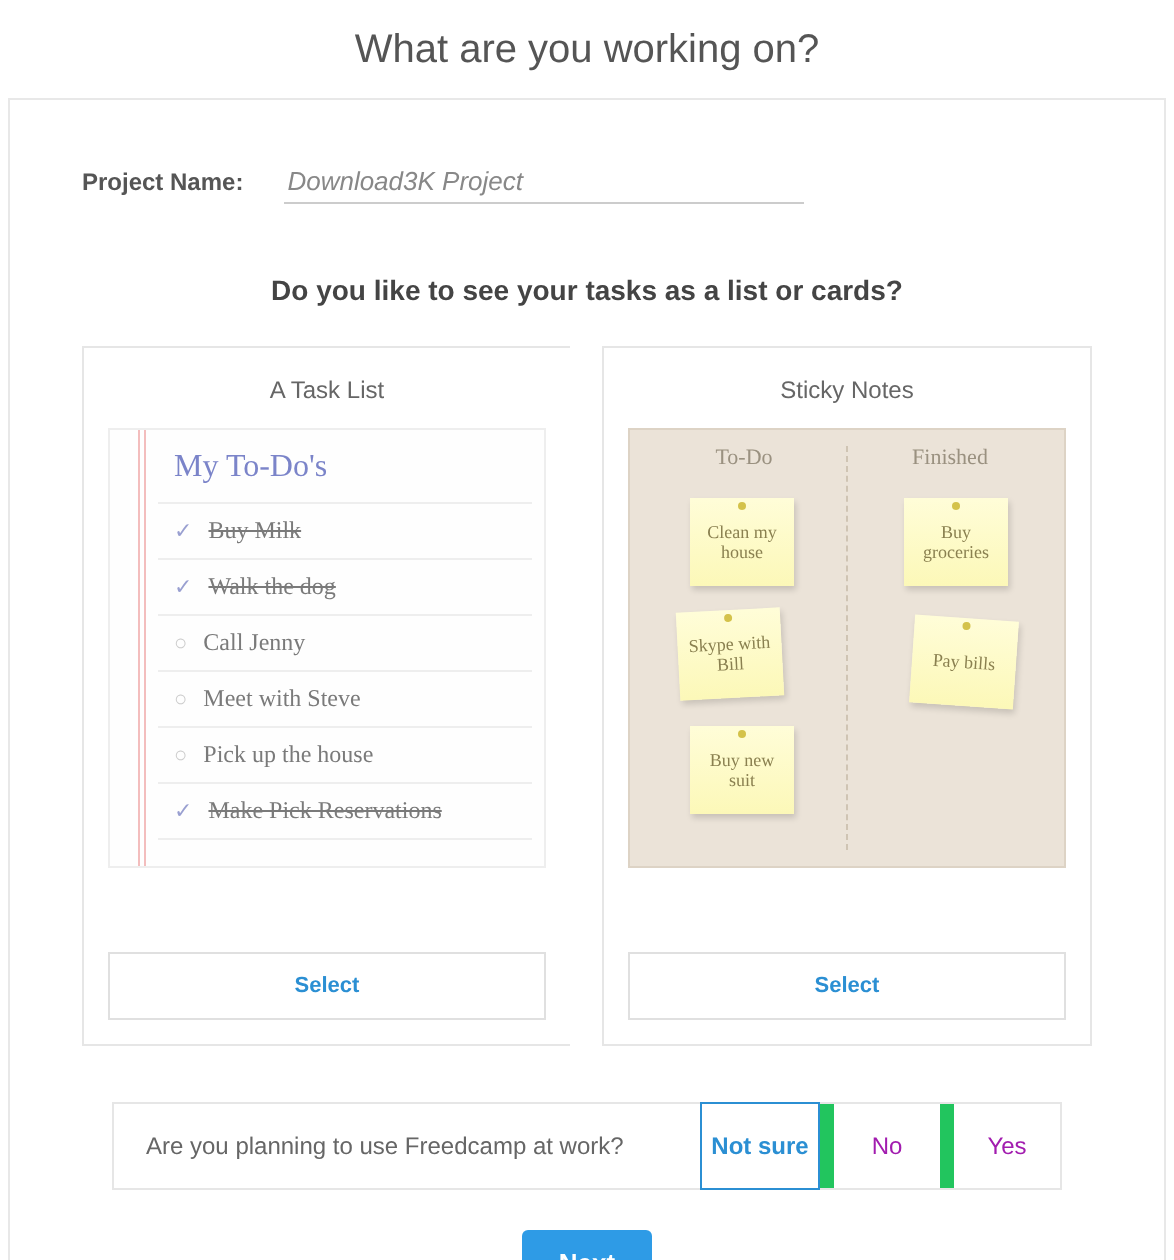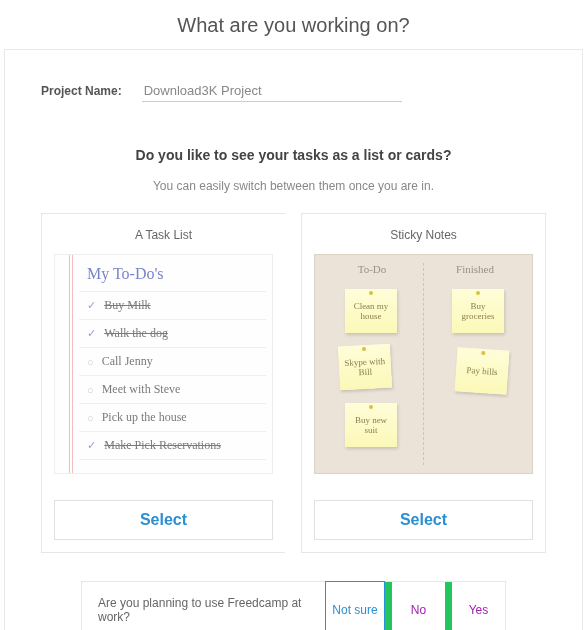--- a/index.html
+++ b/index.html
@@ -19,35 +19,36 @@
     }
     .main-panel {
       border: 1px solid #e8e8e8;
       margin: 0 4px 10px;
       padding: 30px 36px 20px;
     }
     .proj-row {
       display: flex;
       align-items: baseline;
       gap: 20px;
-      margin-bottom: 45px;
+      margin-bottom: 35px;
     }
     .proj-label {
       font-size: 12px;
       font-weight: 700;
       color: #555;
     }
     .proj-input {
       border: none;
       border-bottom: 1px solid #ccc;
       background: transparent;
       font-size: 13px;
       color: #888;
       padding: 3px 2px;
       width: 260px;
+      font-style: italic;
     }
     .question {
       text-align: center;
       margin-bottom: 20px;
     }
     .question h2 {
       font-size: 14px;
       font-weight: 700;
       color: #444;
       margin-bottom: 16px;
@@ -166,28 +167,29 @@
       background: #d4c24a;
       border-radius: 50%;
       transform: translateX(-50%);
     }
     .select-btn {
       width: 100%;
       border: 1px solid #e0e0e0;
       background: #fff;
       color: #2b8fd3;
       font-weight: 700;
-      font-size: 16px;
+      font-size: 11px;
       padding: 10px;
       cursor: pointer;
+      margin-top: 16px;
     }
     .work-row {
       display: flex;
       border: 1px solid #e6e6e6;
-      margin: 0 40px 20px;
+      margin: 0 15px 20px;
     }
     .work-q {
       flex: 1;
       padding: 14px 16px;
       font-size: 12px;
       color: #666;
     }
     .work-btns {
       display: flex;
     }
@@ -197,20 +199,21 @@
       border-left: 7px solid #22c55e;
       background: #fff;
       font-size: 12px;
       color: #a21caf;
       cursor: pointer;
     }
     .work-btn.active {
       border: 1px solid #2b8fd3;
       color: #2b8fd3;
       margin: -1px 0;
+      font-weight: bold;
     }
     .next-row {
       text-align: center;
       padding-bottom: 6px;
     }
     .next-btn {
       background: #2e9be6;
       color: #fff;
       font-weight: 700;
       border: none;
@@ -227,21 +230,20 @@
 
 <div class="main-panel">
 
   <div class="proj-row">
     <span class="proj-label">Project Name:</span>
     <input class="proj-input" type="text" value="Download3K Project" style="">
   </div>
 
   <div class="question">
     <h2>Do you like to see your tasks as a list or cards?</h2>
-    <p>You can easily switch between them once you are in.</p>
   </div>
 
   <div class="options-row">
 
     <div class="option-card">
       <div class="option-title">A Task List</div>
       <div class="preview tasklist-preview">
         <div class="tl-title">My To-Do's</div>
         <div class="tl-item">
             <span class="tl-check">✓</span>

